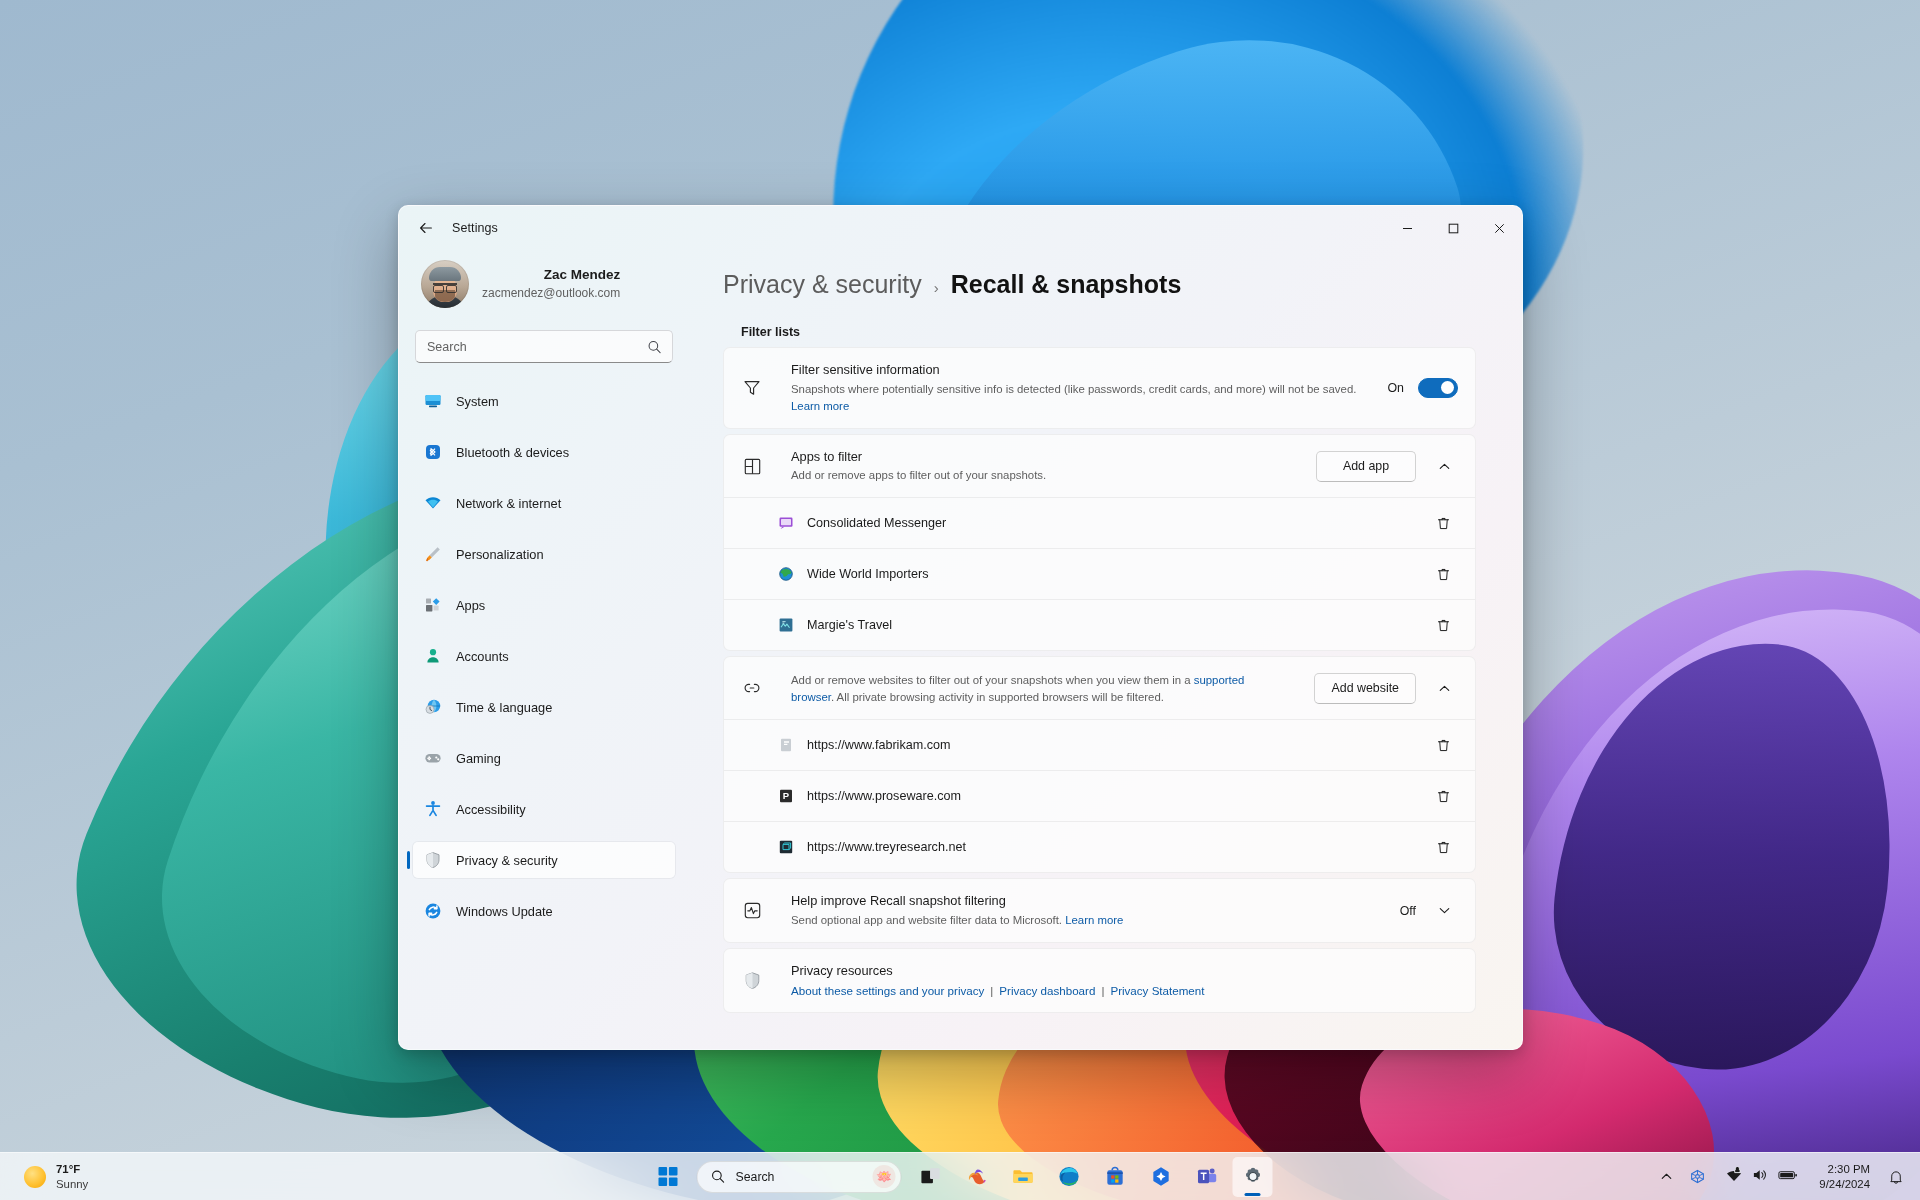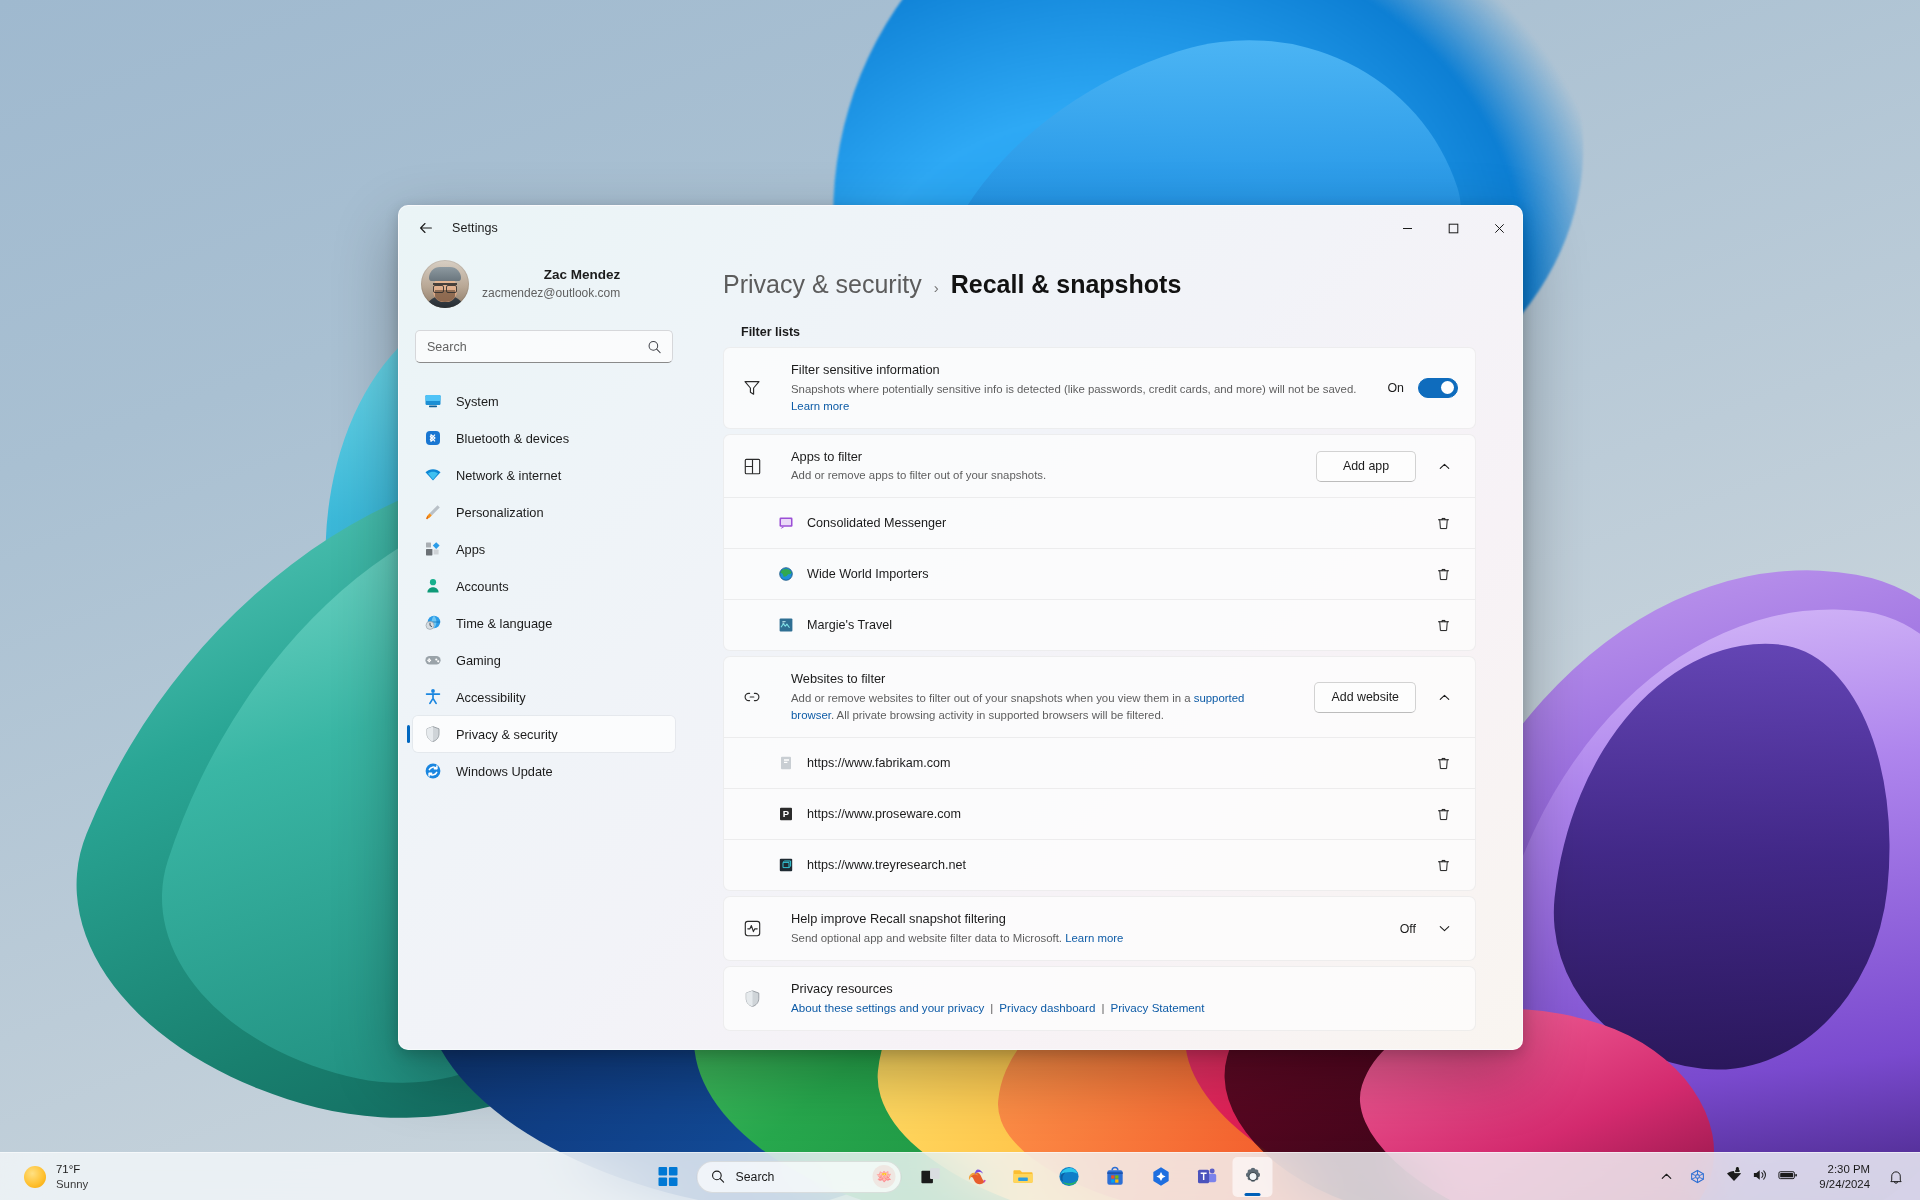--- a/index.html
+++ b/index.html
@@ -230,21 +230,21 @@
     border: 0; outline: 0; background: transparent;
     font-family: inherit; font-size: 12.5px; color: #1b1b1b;
     padding: 0 32px 0 11px; width: 100%; height: 100%;
   }
   .search-box input::placeholder { color: #626262; }
   .search-ico {
     position: absolute; right: 10px; top: 50%; transform: translateY(-50%);
     color: #42444a; display:flex;
   }
 
-  .nav { display: flex; flex-direction: column; gap: 1px; }
+  .nav { display: flex; flex-direction: column; gap: 15px; }
   .nav-item {
     position: relative;
     display: flex; align-items: center; gap: 14px;
     height: 36px; padding: 0 10px;
     border-radius: 5px; cursor: pointer;
     font-size: 12.8px; color: #1b1b1b;
   }
   .nav-item.selected { background: rgba(255,255,255,.72); box-shadow: 0 0 0 1px rgba(0,0,0,.045); }
   .nav-item.selected:before {
     content:""; position: absolute; left: -6px; top: 9px;
@@ -359,21 +359,21 @@
   .tb-weather {
     display: flex; align-items: center; gap: 10px;
     padding: 0 14px 0 18px; height: 40px; border-radius: 5px;
     margin-left: 6px; cursor: pointer;
   }
   .sun {
     width: 22px; height: 22px; border-radius: 50%;
     background: radial-gradient(circle at 38% 34%, #ffe082 0%, #ffc233 55%, #f5a300 100%);
   }
   .wx-text { line-height: 1.25; }
-  .wx-temp { font-size: 11.4px; font-weight: 400; color: #1b1b1b; }
+  .wx-temp { font-size: 11.4px; font-weight: 700; color: #1b1b1b; }
   .wx-cond { font-size: 11.4px; color: #3a3a3a; }
 
   .tb-center {
     position: absolute; left: 50%; transform: translateX(-50%);
     display: flex; align-items: center; gap: 6px;
   }
   .tb-start {
     width: 40px; height: 40px; border-radius: 5px; cursor:pointer;
     display:flex; align-items:center; justify-content:center;
   }
@@ -734,21 +734,20 @@
 
         <div class="card group">
           <div class="card-row">
             <span class="row-ico">
               <svg width="20" height="20" viewBox="0 0 20 20">
                 <path d="M8.2 10h3.6" stroke="currentColor" stroke-width="1.15" stroke-linecap="round"></path>
                 <path d="M7.6 6.4h-.9a3.6 3.6 0 1 0 0 7.2h.9M12.4 6.4h.9a3.6 3.6 0 0 1 0 7.2h-.9" stroke="currentColor" stroke-width="1.15" fill="none" stroke-linecap="round"></path>
               </svg>
             </span>
             <div class="row-main">
-              <div class="row-title">Websites to filter</div>
               <div class="row-desc">
                 <span>Add or remove websites to filter out of your snapshots when you view them in a</span>
                 <a class="link">supported browser</a><span>. All private browsing activity in supported browsers will be filtered.</span>
               </div>
             </div>
             <div class="row-right">
               <button class="btn">Add website</button>
               <div class="chev">
                 <svg width="13" height="13" viewBox="0 0 14 14">
                     <path d="M2.4 9L7 4.6 11.6 9" stroke="currentColor" stroke-width="1.15" fill="none" stroke-linecap="round" stroke-linejoin="round"></path>

